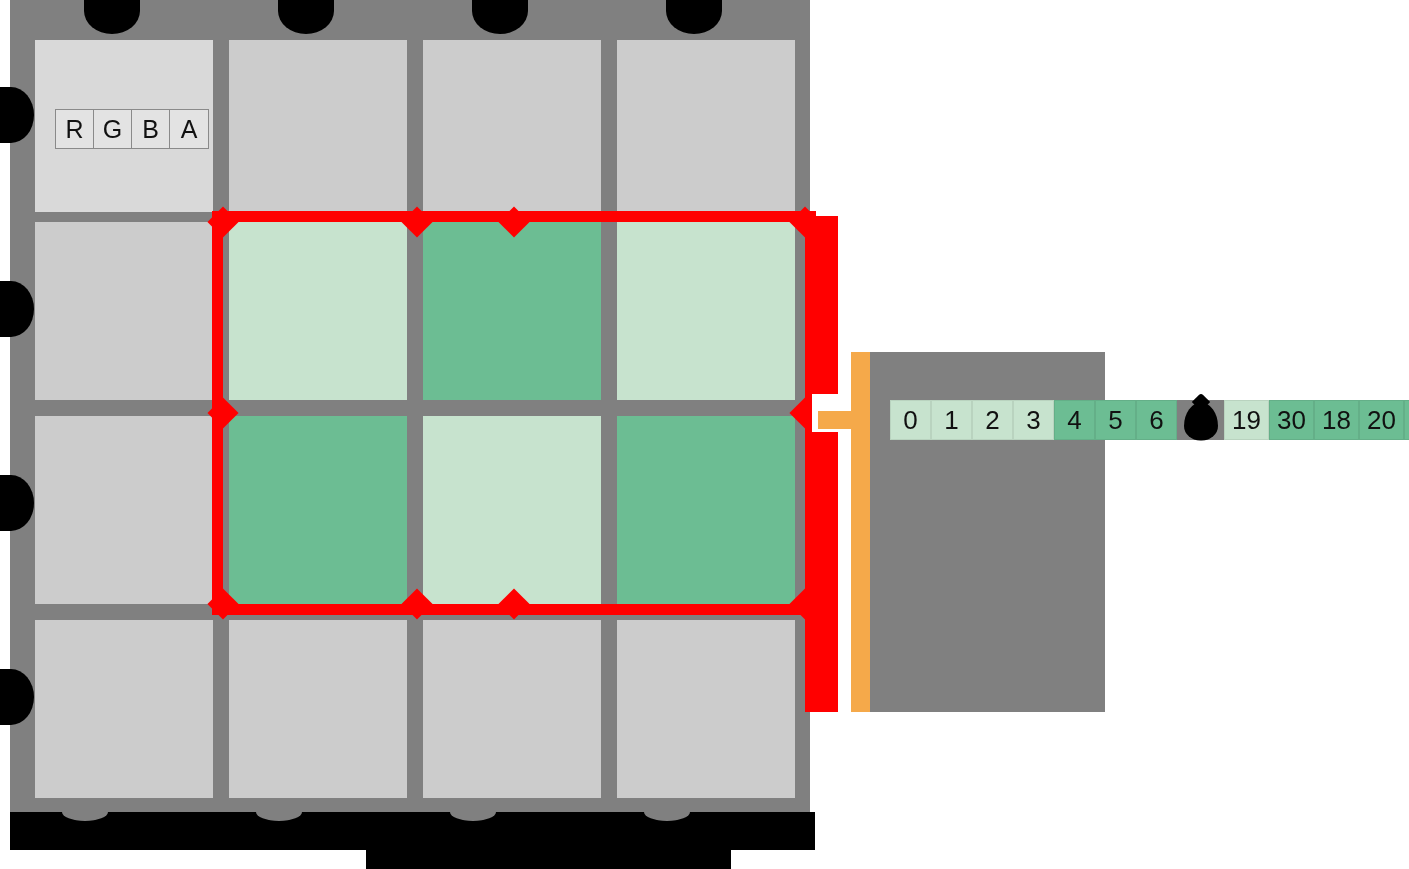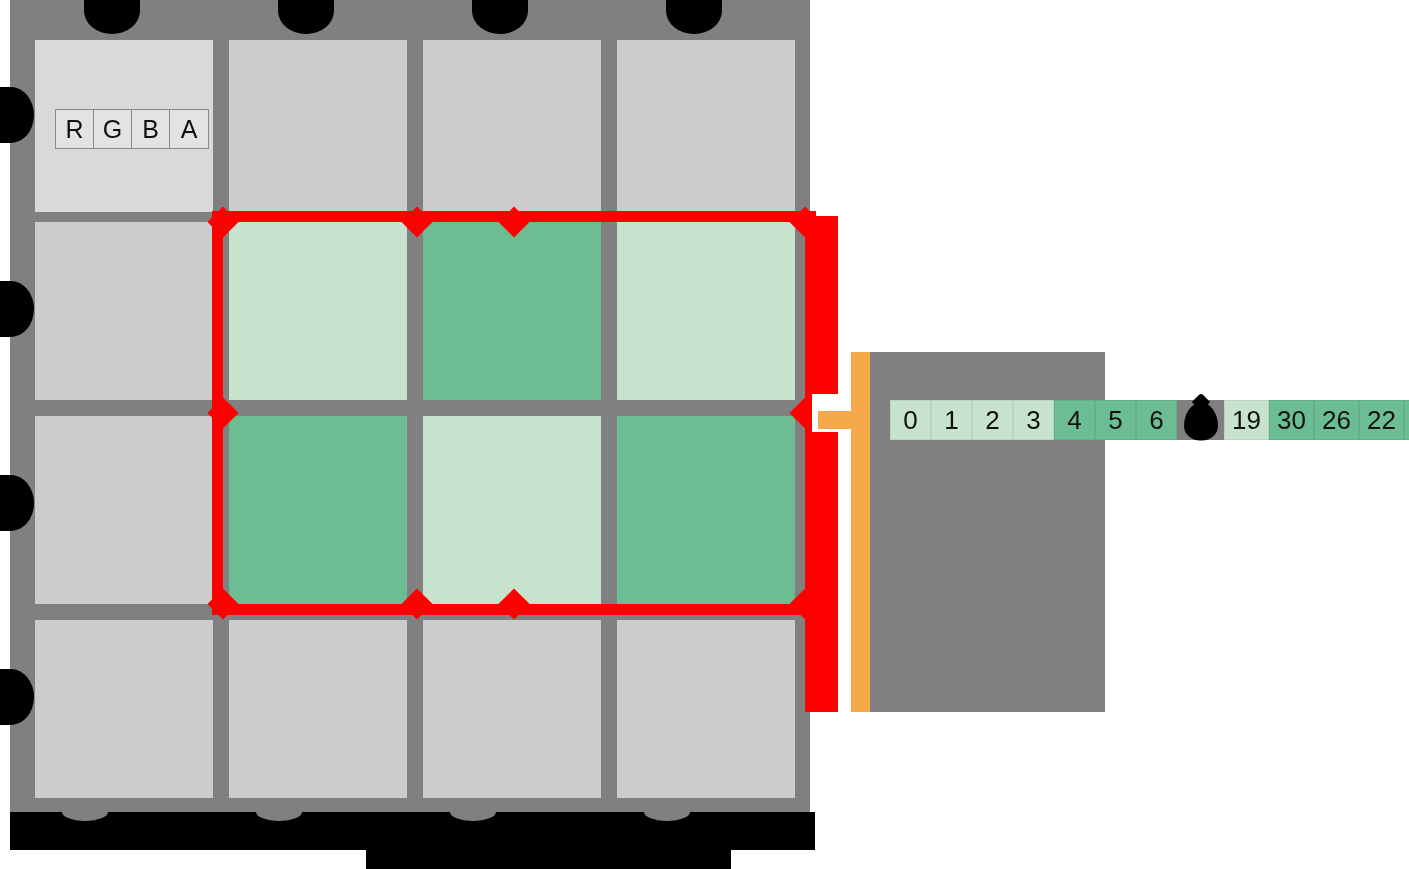--- a/index.html
+++ b/index.html
@@ -177,18 +177,18 @@
     <div class="arr-cell light">2</div>
     <div class="arr-cell light">3</div>
     <div class="arr-cell dark">4</div>
     <div class="arr-cell dark">5</div>
     <div class="arr-cell dark">6</div>
     <div class="arr-gap">
       <div class="teardrop"></div>
     </div>
     <div class="arr-cell light wide">19</div>
     <div class="arr-cell dark  wide">30</div>
-    <div class="arr-cell dark  wide">26</div>
-    <div class="arr-cell dark  wide">22</div>
+    <div class="arr-cell dark  wide">18</div>
+    <div class="arr-cell dark  wide">20</div>
     <div class="arr-cell dark  wide">23</div>
   </div>
 
 </div>
 
 </body></html>

